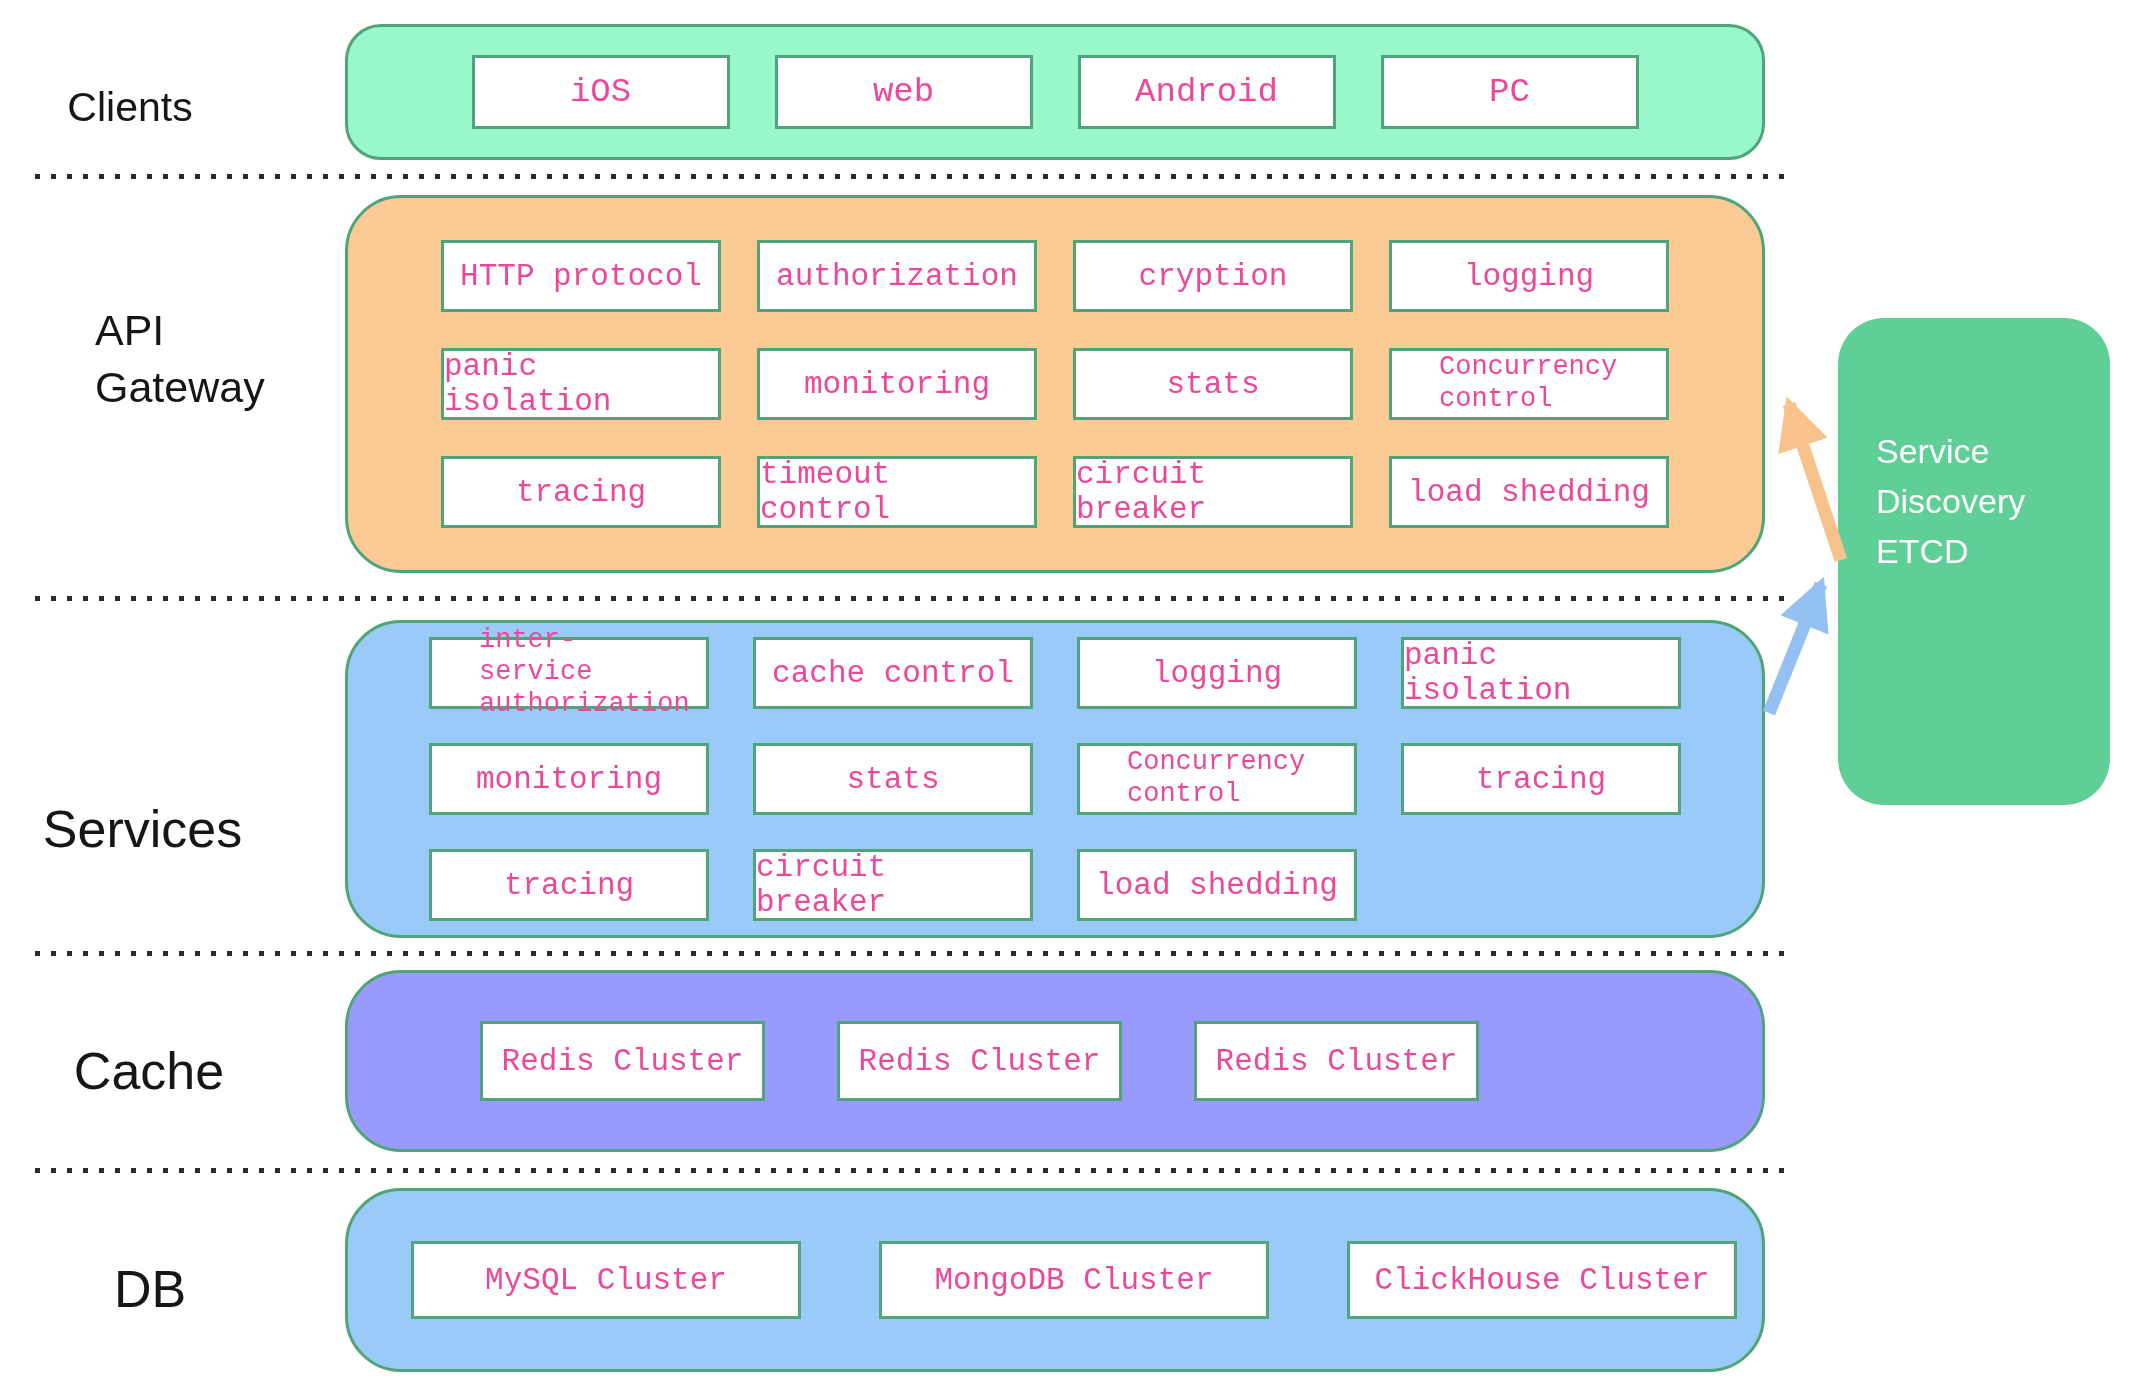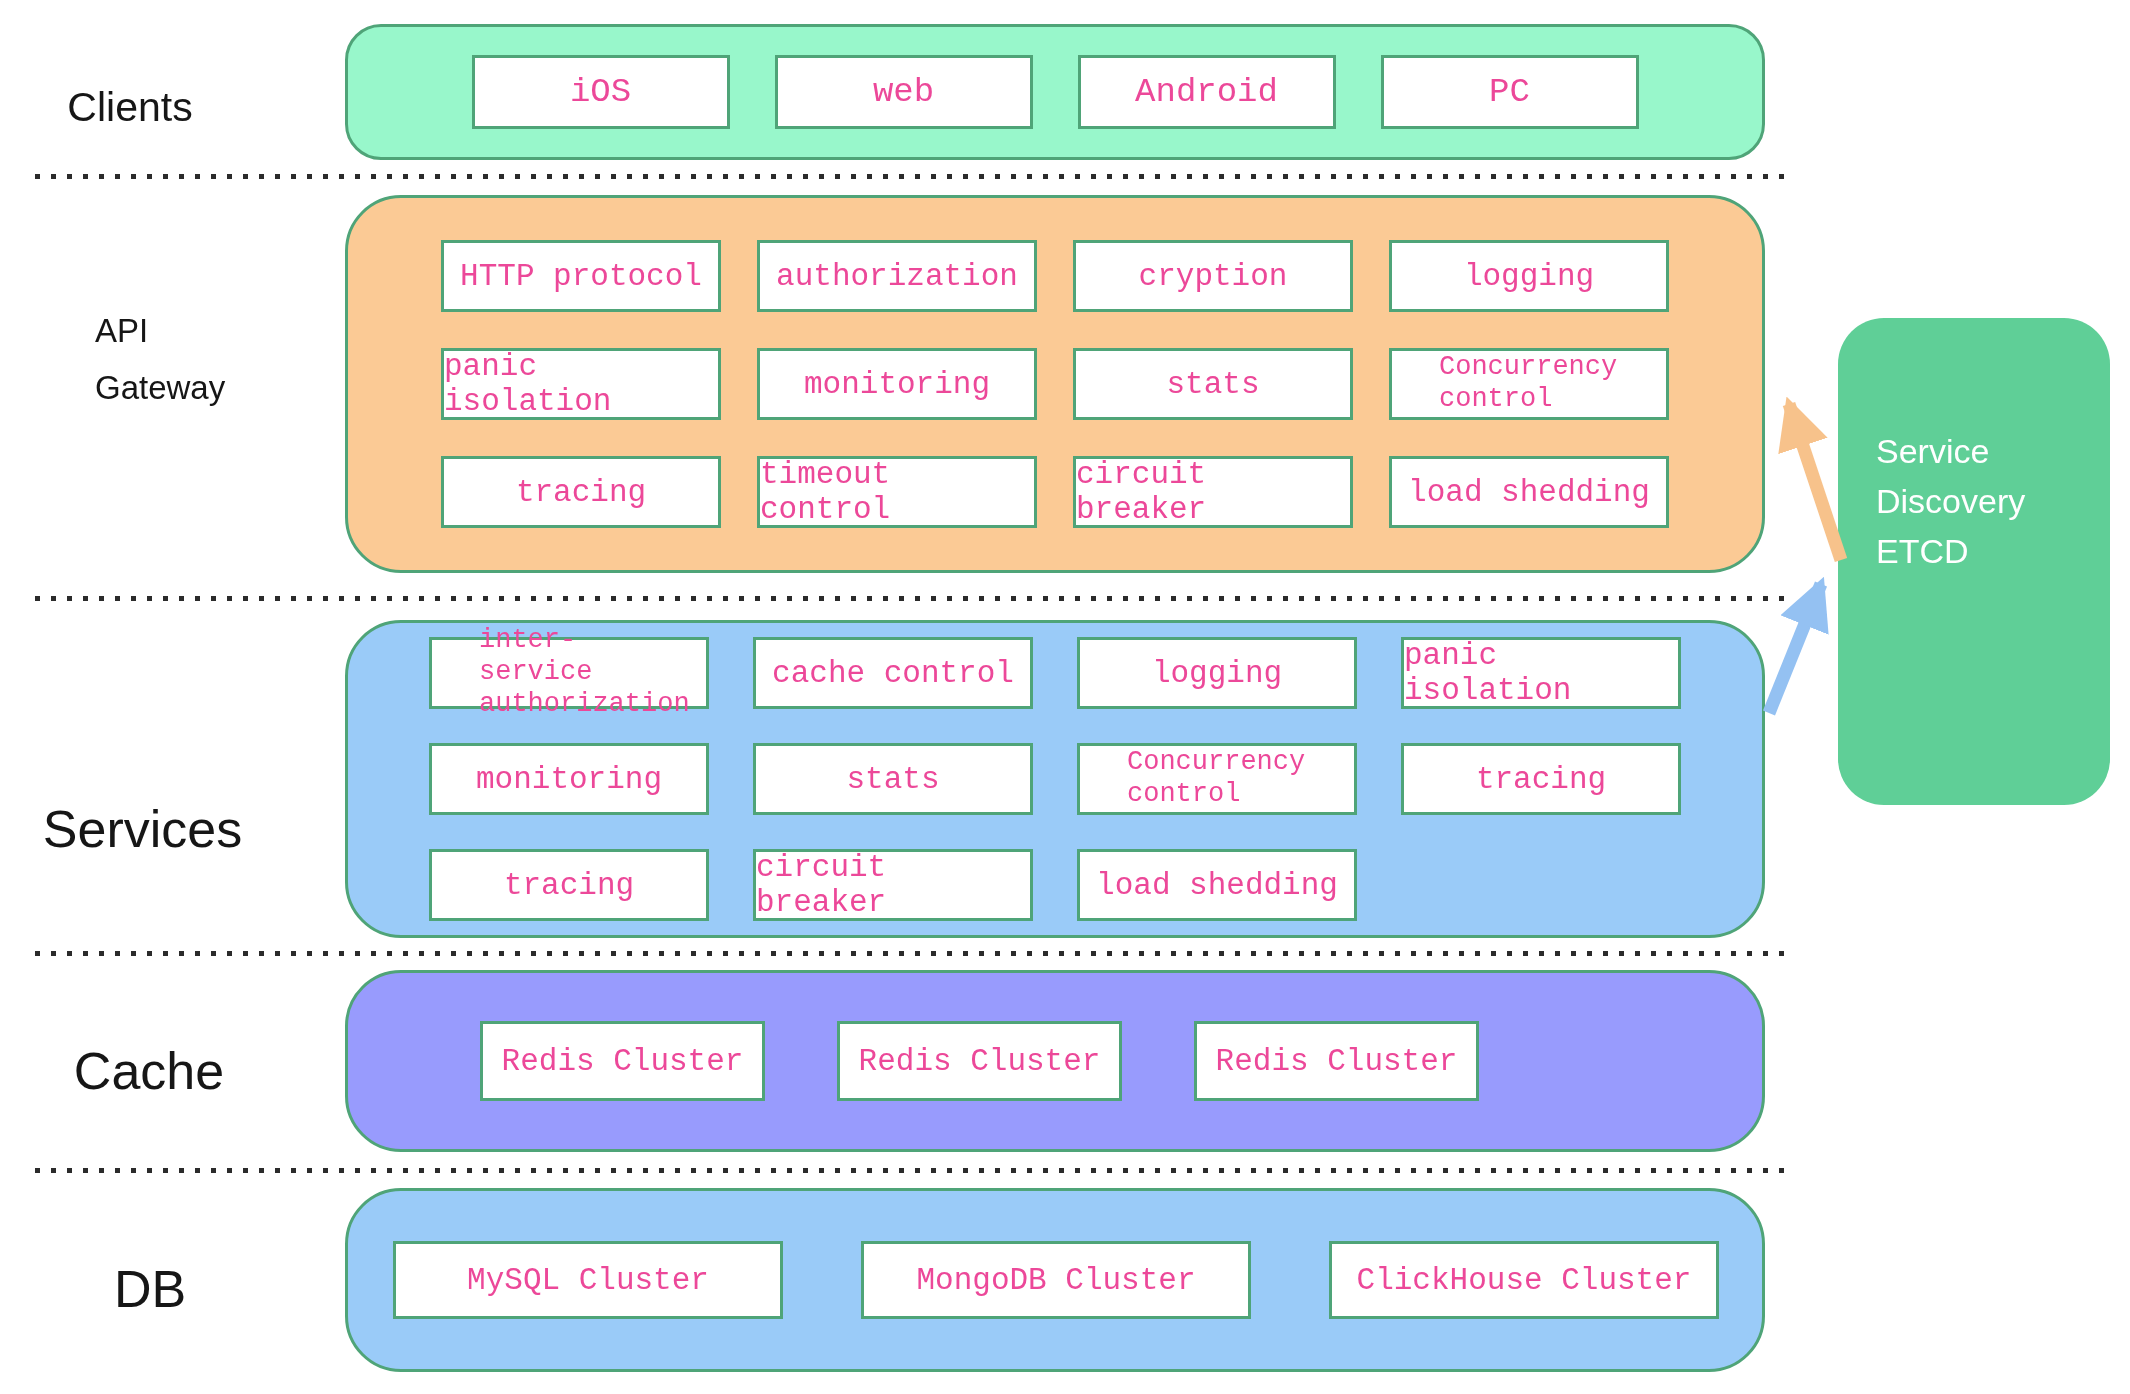--- a/index.html
+++ b/index.html
@@ -3,39 +3,39 @@
 <meta charset="utf-8">
 <style>
   html,body{margin:0;padding:0;background:#ffffff;}
   .canvas{
     position:relative;width:2130px;height:1394px;background:#ffffff;overflow:hidden;
     font-family:"Liberation Sans","DejaVu Sans",sans-serif;color:#161616;
   }
   
   .row-label{position:absolute;color:#161616;line-height:1.15;}
   .lbl-clients{left:40px;top:84px;width:180px;text-align:center;font-size:41px;}
-  .lbl-gateway{left:95px;top:302px;font-size:33px;line-height:57px;text-align:left;}
+  .lbl-gateway{left:95px;top:302px;font-size:43px;line-height:57px;text-align:left;}
   .lbl-services{left:35px;top:772px;width:215px;text-align:center;font-size:52px;margin-top:28px;}
   .lbl-cache{left:49px;top:1042px;width:200px;text-align:center;font-size:52px;}
   .lbl-db{left:50px;top:1260px;width:200px;text-align:center;font-size:52px;}
   
   .dotted{
     position:absolute;left:35px;width:1755px;height:5px;
     background:repeating-linear-gradient(to right,var(--dotted-line,#2b2b2b) 0 5px,transparent 5px 16px);
   }
   
   .layer{position:absolute;left:345px;width:1420px;box-sizing:border-box;border:3px solid var(--box-border,#4fa478);}
   .layer-clients{top:24px;height:136px;border-radius:36px;background:var(--clients-fill,#98f7cb);
     display:flex;align-items:center;justify-content:center;gap:45px;}
   .layer-gateway{top:195px;height:378px;border-radius:56px;background:var(--gateway-fill,#fbca95);}
   .layer-services{top:620px;height:318px;border-radius:56px;background:var(--services-fill,#9acbf8);}
   .layer-cache{top:970px;height:182px;border-radius:56px;background:var(--cache-fill,#989bfd);
     display:flex;align-items:center;justify-content:flex-start;padding-left:132px;gap:72px;}
   .layer-db{top:1188px;height:184px;border-radius:56px;background:var(--db-fill,#9acbf8);
-    display:flex;align-items:center;justify-content:flex-start;padding-left:45px;gap:78px;}
+    display:flex;align-items:center;justify-content:flex-start;padding-left:63px;gap:78px;}
   
   .grid4{
     display:grid;grid-template-columns:repeat(4,280px);justify-content:center;
     align-content:center;height:100%;
   }
   .layer-gateway .grid4{row-gap:38px;column-gap:44px;gap:36px;}
   .layer-services .grid4{row-gap:34px;column-gap:44px;}
   
   .cell{
     box-sizing:border-box;background:var(--inner-fill,#ffffff);border:3px solid var(--box-border,#4fa478);

